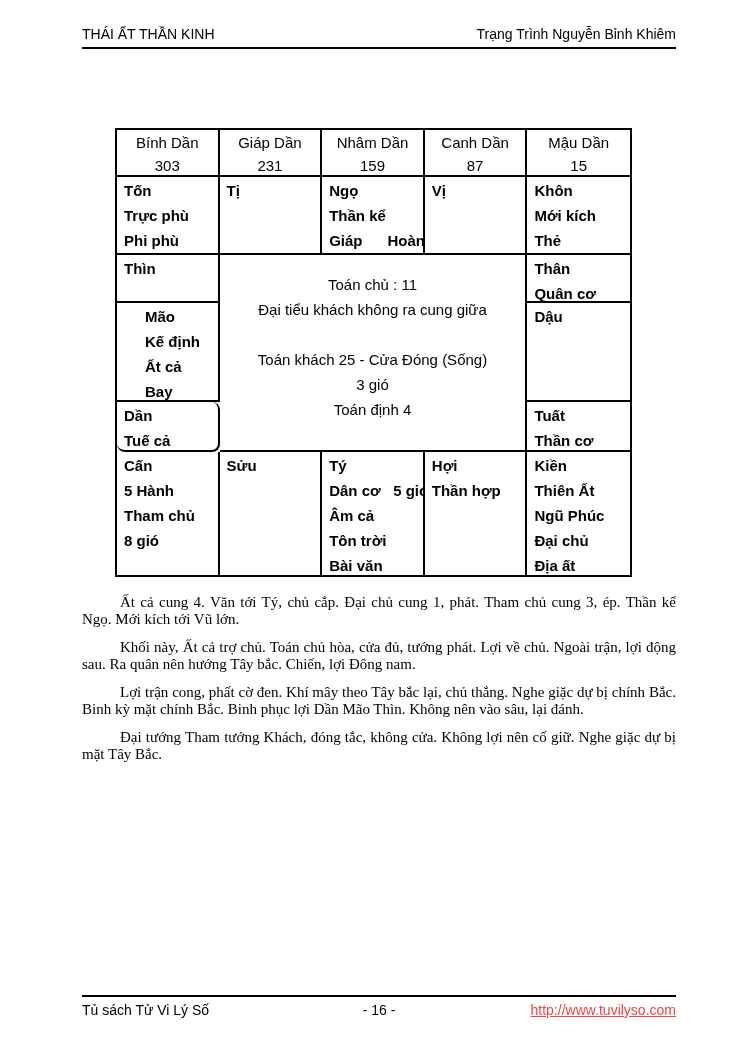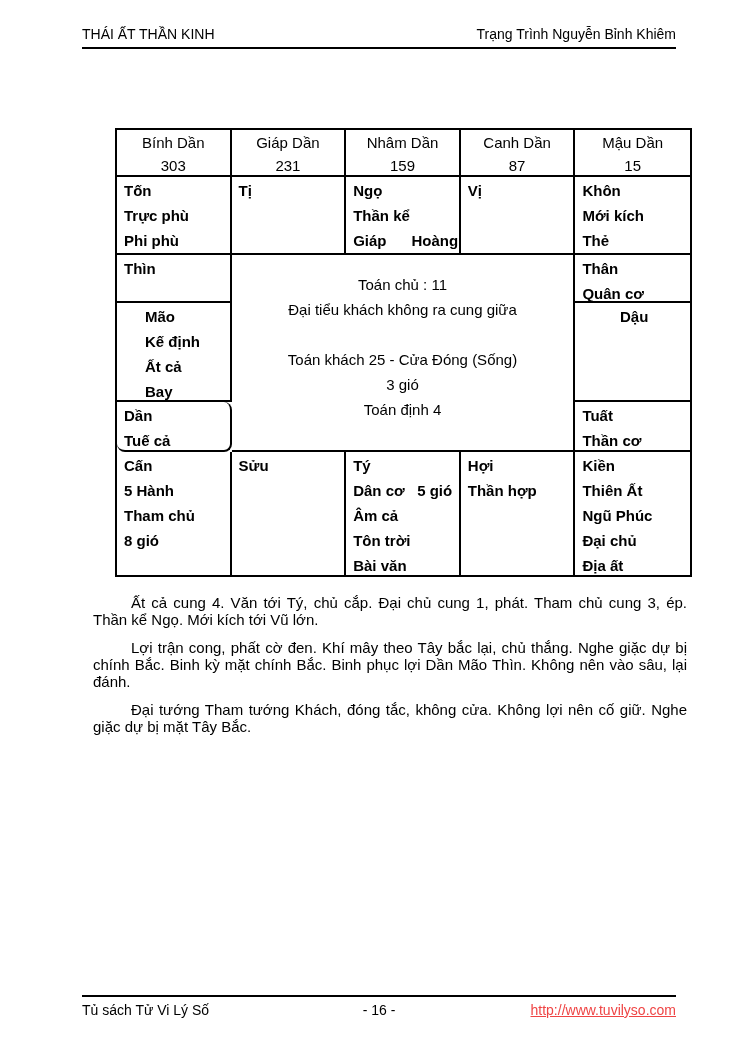--- a/index.html
+++ b/index.html
@@ -14,40 +14,40 @@
   .head-rule{position:absolute;left:82px;width:594px;top:47px;height:2px;background:#000;}
   .foot-rule{position:absolute;left:82px;width:594px;top:995px;height:2px;background:#000;}
   .runfoot{position:absolute;left:82px;width:594px;top:1002px;display:flex;
     align-items:center;font-size:14px;line-height:16px;}
   .runfoot .fl{flex:1;text-align:left;}
   .runfoot .fc{flex:1;text-align:center;}
   .runfoot .fr{flex:1;text-align:right;}
   .runfoot a{color:#ef4444;text-decoration:underline;cursor:pointer;}
   
   .taiat{
-    position:absolute;left:115px;top:128px;width:577px;height:449px;
+    position:absolute;left:115px;top:128px;width:517px;height:449px;
     border:2px solid #000;box-sizing:border-box;
     display:grid;
     grid-template-columns:repeat(5,1fr);
     grid-template-rows:47px 78px 48px 99px 50px 1fr;
     font-size:15px;
   }
   .cell{box-sizing:border-box;overflow:hidden;padding:1px 4px 0 7px;}
   .br{border-right:2px solid #000;}
   .bb{border-bottom:2px solid #000;}
   .cell .ttl{font-weight:bold;line-height:25px;white-space:pre;}
   .cell .ln{line-height:25px;white-space:pre;font-weight:bold;}
   .yearcell{box-sizing:border-box;text-align:center;padding-top:1px;overflow:hidden;}
   .yearcell .ln{line-height:23px;white-space:pre;}
   .centercell{box-sizing:border-box;grid-column:2/5;grid-row:3/6;
     text-align:center;padding-top:17px;overflow:hidden;}
   .centercell .ln{line-height:25px;white-space:pre;}
   .centercell .sp{height:25px;}
   
-  .bodytext{position:absolute;left:93px;top:594px;width:594px;}
+  .bodytext{position:absolute;left:82px;top:594px;width:594px;font-family:Liberation Serif, serif;}
   .bodytext p{margin:0 0 11px 0;font-size:15px;line-height:17px;
     text-align:justify;text-indent:38px;}
 </style>
 </head>
 <body>
 
 <div class="page">
 
   <div class="runhead">
     <span>THÁI ẤT THẦN KINH</span>
@@ -120,21 +120,21 @@
       <div class="sp"></div>
       <div class="ln">Toán khách 25 - Cửa Đóng (Sống)</div>
       <div class="ln">3 gió</div>
       <div class="ln">Toán định 4</div>
     </div>
 
     <div class="cell bb" style="grid-column:5;grid-row:3;">
       <div class="ttl">Thân</div>
       <div class="ln">Quân cơ</div>
     </div>
-    <div class="cell bb" style="grid-column:5;grid-row:4;text-align:center;">
+    <div class="cell bb" style="grid-column:5;grid-row:4;">
       <div class="ttl">Dậu</div>
     </div>
     <div class="cell bb" style="grid-column:5;grid-row:5;">
       <div class="ttl">Tuất</div>
       <div class="ln">Thần cơ</div>
     </div>
 
     <div class="cell br">
       <div class="ttl">Cấn</div>
       <div class="ln">5 Hành</div>
@@ -159,20 +159,21 @@
       <div class="ttl">Kiền</div>
       <div class="ln">Thiên Ất</div>
       <div class="ln">Ngũ Phúc</div>
       <div class="ln">Đại chủ</div>
       <div class="ln">Địa ất</div>
     </div>
   </div>
 
   <div class="bodytext">
     <p>Ất cả cung 4. Văn tới Tý, chủ cắp. Đại chủ cung 1, phát. Tham chủ cung 3, ép. Thần kể Ngọ. Mới kích tới Vũ lớn.</p>
+    <p>Khối này, Ất cả trợ chủ. Toán chủ hòa, cửa đủ, tướng phát. Lợi về chủ. Ngoài trận, lợi động sau. Ra quân nên hướng Tây bắc. Chiến, lợi Đông nam.</p>
     <p>Lợi trận cong, phất cờ đen. Khí mây theo Tây bắc lại, chủ thắng. Nghe giặc dự bị chính Bắc. Binh kỳ mặt chính Bắc. Binh phục lợi Dần Mão Thìn. Không nên vào sâu, lại đánh.</p>
     <p>Đại tướng Tham tướng Khách, đóng tắc, không cửa. Không lợi nên cố giữ. Nghe giặc dự bị mặt Tây Bắc.</p>
   </div>
 
   <div class="foot-rule"></div>
   <div class="runfoot">
     <span class="fl">Tủ sách Tử Vi Lý Số</span>
     <span class="fc">- 16 -</span>
     <span class="fr"><a>http://www.tuvilyso.com</a></span>
   </div>

